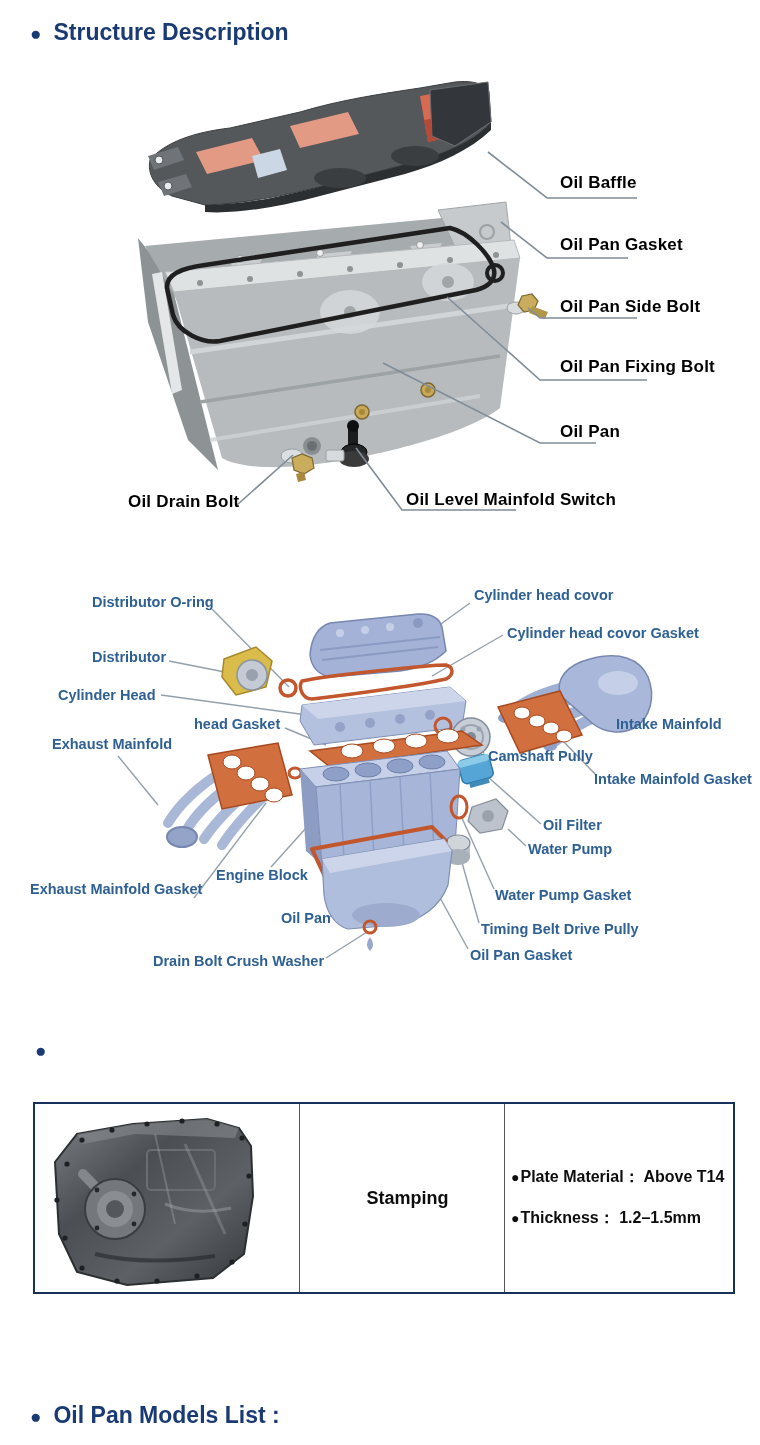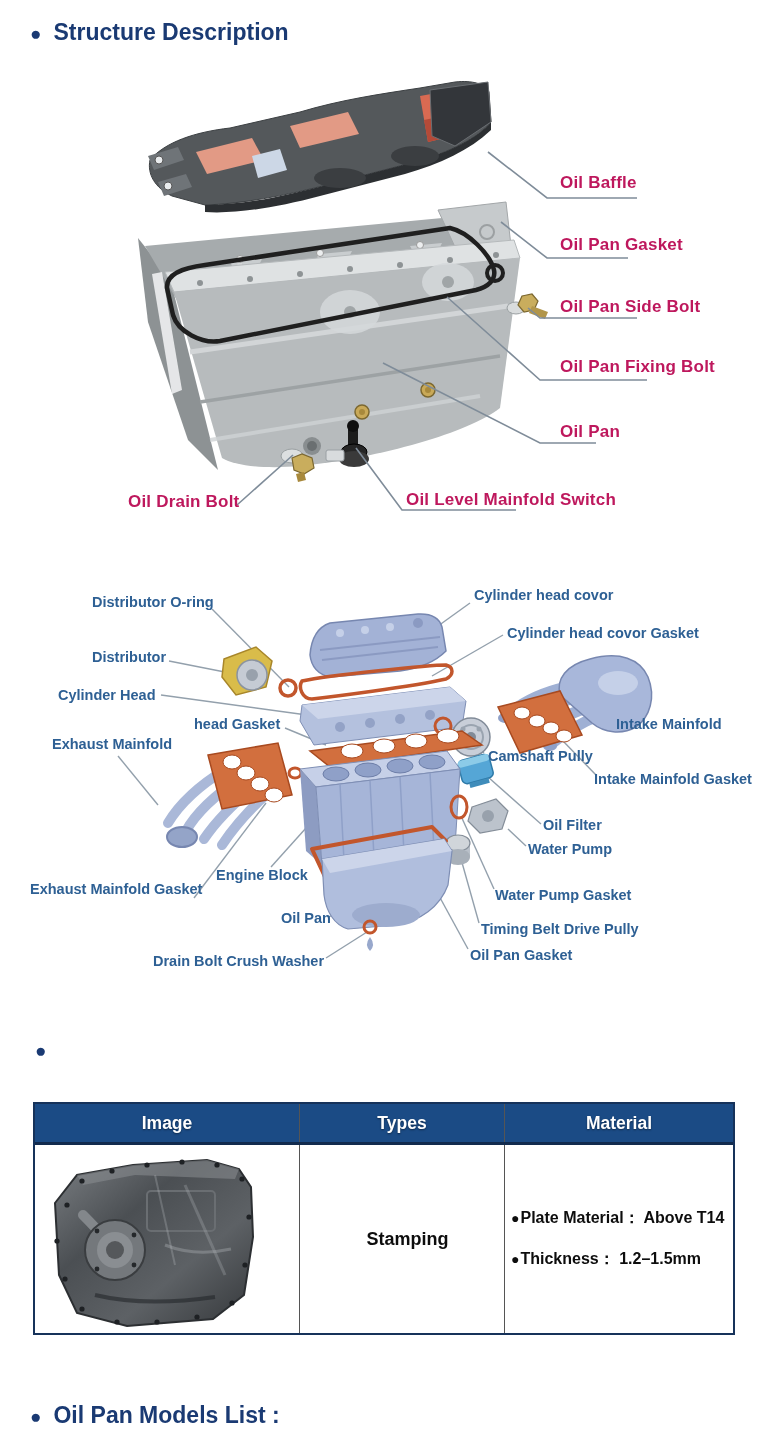--- a/index.html
+++ b/index.html
@@ -3,21 +3,21 @@
 <meta charset="utf-8">
 <style>
   html,body{margin:0;padding:0;background:#fff;}
   .page{position:relative;width:760px;height:1445px;background:#ffffff;overflow:hidden;
         font-family:"Liberation Sans","DejaVu Sans",sans-serif;}
   .section-heading{position:absolute;display:flex;align-items:center;gap:12px;
         color:#1a3a73;font-weight:bold;font-size:23px;white-space:nowrap;}
   .section-heading .dot{font-size:19px;line-height:1;transform:translateY(1px);}
   .diagram{position:absolute;left:0;width:760px;}
   .diagram svg{position:absolute;left:0;top:0;}
-  .d1l{position:absolute;font-size:17px;font-weight:bold;color:#be185d;white-space:nowrap;letter-spacing:.2px;}
+  .d1l{position:absolute;font-size:17px;font-weight:bold;color:#000000;white-space:nowrap;letter-spacing:.2px;}
   .d2l{position:absolute;font-size:14.5px;font-weight:bold;color:#2e6094;white-space:nowrap;}
   .mat-table{position:absolute;left:33px;top:1102px;width:698px;border:2px solid #16325a;background:#fff;}
   .mat-header{display:flex;height:38px;background:#1b4b85;border-bottom:3px solid #122b4e;}
   .mat-header .hc{display:flex;align-items:center;justify-content:center;color:#ffffff;
         font-weight:bold;font-size:17.5px;text-shadow:0 1px 2px rgba(0,0,0,.45);}
   .mat-body{display:flex;height:188px;}
   .c1{width:264px;}
   .c2{width:206px;border-left:1px solid #555;border-right:1px solid #555;box-sizing:border-box;}
   .c3{width:228px;}
   .cell-image{position:relative;overflow:hidden;}
@@ -311,25 +311,20 @@
     <div class="d2l" style="left:481px;top:366px">Timing Belt Drive Pully</div>
     <div class="d2l" style="left:470px;top:392px">Oil Pan Gasket</div>
     <div class="d2l" style="left:153px;top:398px">Drain Bolt Crush Washer</div>
   </div>
 
   <div class="section-heading" style="left:35px;top:1040px">
     <span class="dot">●</span>
   </div>
 
   <div class="mat-table">
-    <div class="mat-header">
-      <div class="hc c1">Image</div>
-      <div class="hc c2">Types</div>
-      <div class="hc c3">Material</div>
-    </div>
     <div class="mat-body">
       <div class="c1 cell-image">
         <svg width="264" height="188" viewBox="0 0 264 188">
           <defs>
             <linearGradient id="panMetal" x1="0" y1="0" x2="1" y2="1">
               <stop offset="0" stop-color="#7a7e82"></stop>
                 <stop offset="0.35" stop-color="#4b4f53"></stop>
               <stop offset="0.65" stop-color="#5d6165"></stop>
                 <stop offset="1" stop-color="#34373a"></stop>
             </linearGradient>

